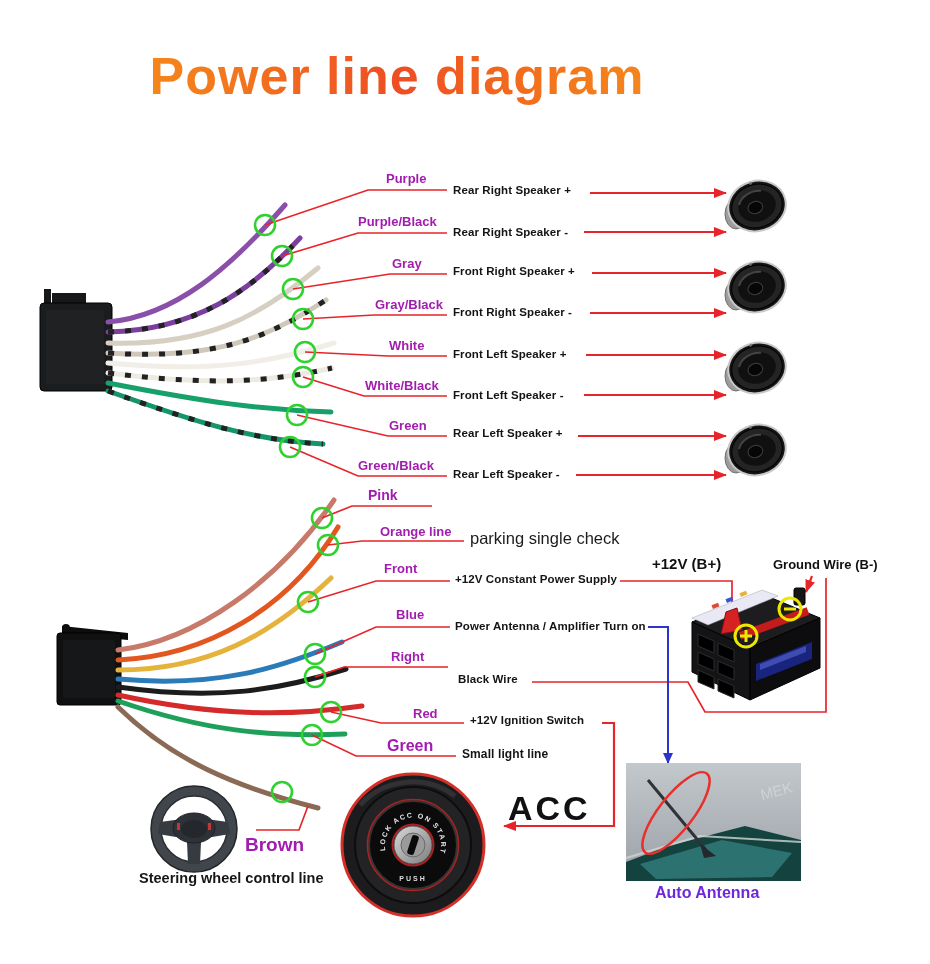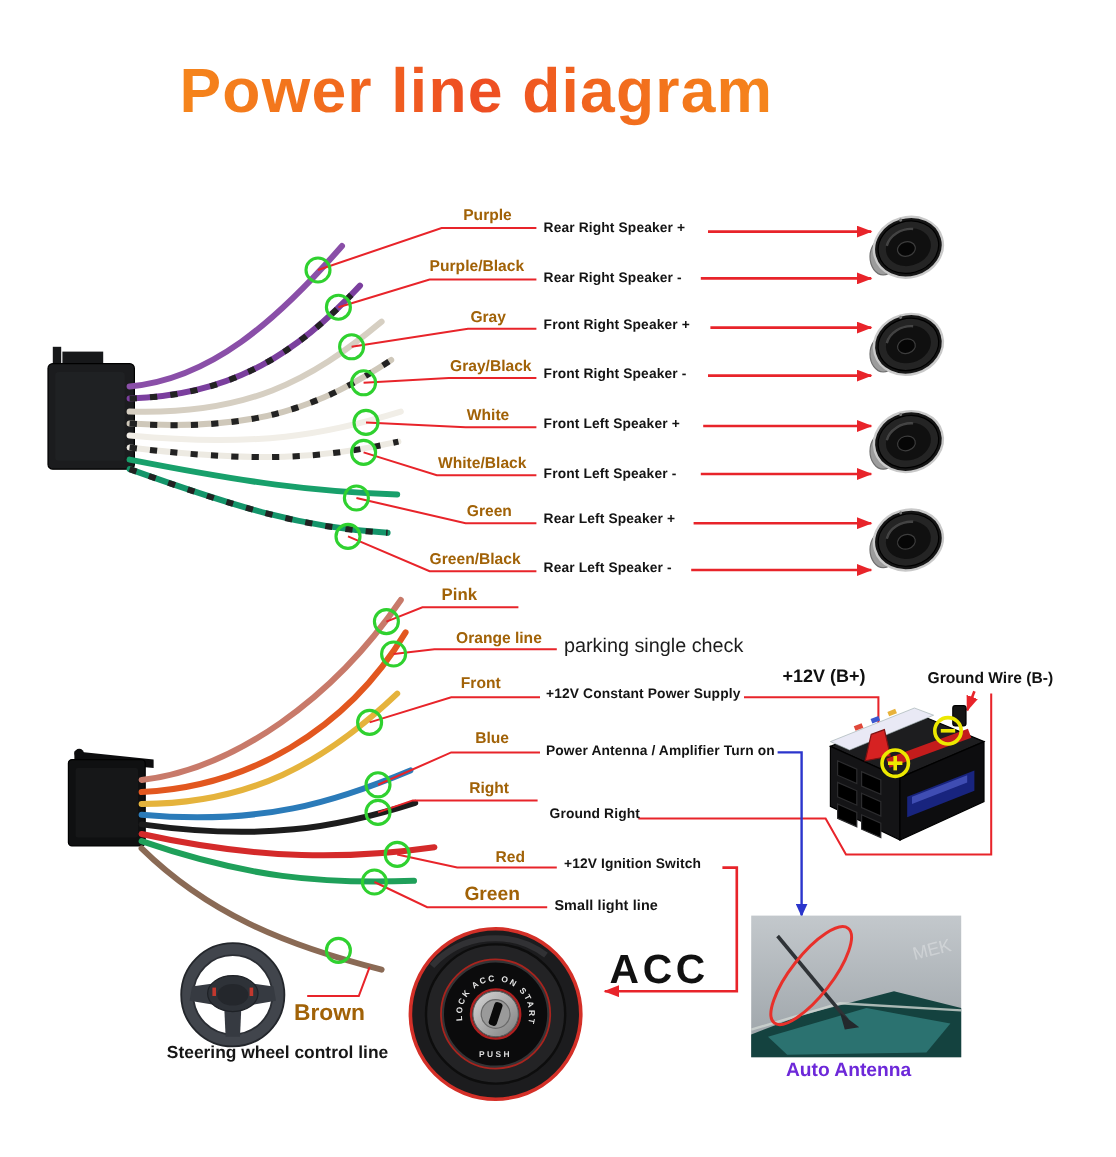--- a/index.html
+++ b/index.html
@@ -3,21 +3,21 @@
 <meta charset="utf-8">
 <style>
   html,body{margin:0;padding:0;background:#fff;}
   #stage{position:relative;width:930px;height:964px;background:#ffffff;overflow:hidden;
          font-family:"Liberation Sans",sans-serif;}
   #diagram-svg{position:absolute;left:0;top:0;}
   .abs{position:absolute;white-space:nowrap;line-height:1.1;}
   #page-title{left:0;top:48px;width:794px;text-align:center;font-size:52px;font-weight:bold;letter-spacing:1px;
      background:linear-gradient(90deg,#F9A11B 0%,#F3751C 30%,#EE4D23 50%,#F3751C 70%,#F9A11B 100%);
      -webkit-background-clip:text;background-clip:text;color:transparent;}
-  .wn{color:#a16207;font-weight:bold;font-size:13px;}
+  .wn{color:#a21caf;font-weight:bold;font-size:13px;}
   .wn14{font-size:14px;}
   .wn15{font-size:19px;}
   .wn16{font-size:16px;}
   .fl{color:#141414;font-weight:bold;font-size:11.5px;letter-spacing:.1px;}
   .fl13{font-size:12px;text-align:right;}
   .pk{color:#1c1c1c;font-size:16.5px;font-weight:400;}
   .bat{color:#111;font-weight:bold;font-size:15px;}
   .bat2{font-size:13px;}
   .acc{color:#111;font-weight:bold;font-size:34px;letter-spacing:3px;}
   .cap{color:#6d28d9;font-weight:bold;font-size:16px;}
@@ -271,21 +271,21 @@
   <div class="abs wn" style="left:384px;top:562px">Front</div>
   <div class="abs wn" style="left:396px;top:608px">Blue</div>
   <div class="abs wn" style="left:391px;top:650px">Right</div>
   <div class="abs wn" style="left:413px;top:707px">Red</div>
   <div class="abs wn wn16" style="left:387px;top:737px">Green</div>
   <div class="abs wn wn15" style="left:245px;top:835px">Brown</div>
 
   <div class="abs pk" style="left:470px;top:529px">parking single check</div>
   <div class="abs fl" style="left:455px;top:573px">+12V Constant Power Supply</div>
   <div class="abs fl" style="left:455px;top:620px">Power Antenna / Amplifier Turn on</div>
-  <div class="abs fl" style="left:458px;top:673px">Ground Right</div>
+  <div class="abs fl" style="left:458px;top:673px">Black Wire</div>
   <div class="abs fl" style="left:470px;top:714px">+12V Ignition Switch</div>
   <div class="abs fl fl13" style="left:462px;top:748px">Small light line</div>
   <div class="abs cap2" style="left:139px;top:871px">Steering wheel control line</div>
 
   <div class="abs bat" style="left:652px;top:556px">+12V (B+)</div>
   <div class="abs bat bat2" style="left:773px;top:558px">Ground Wire (B-)</div>
   <div class="abs acc" style="left:508px;top:790px">ACC</div>
   <div class="abs cap" style="left:655px;top:884px">Auto Antenna</div>
 </div>
 

